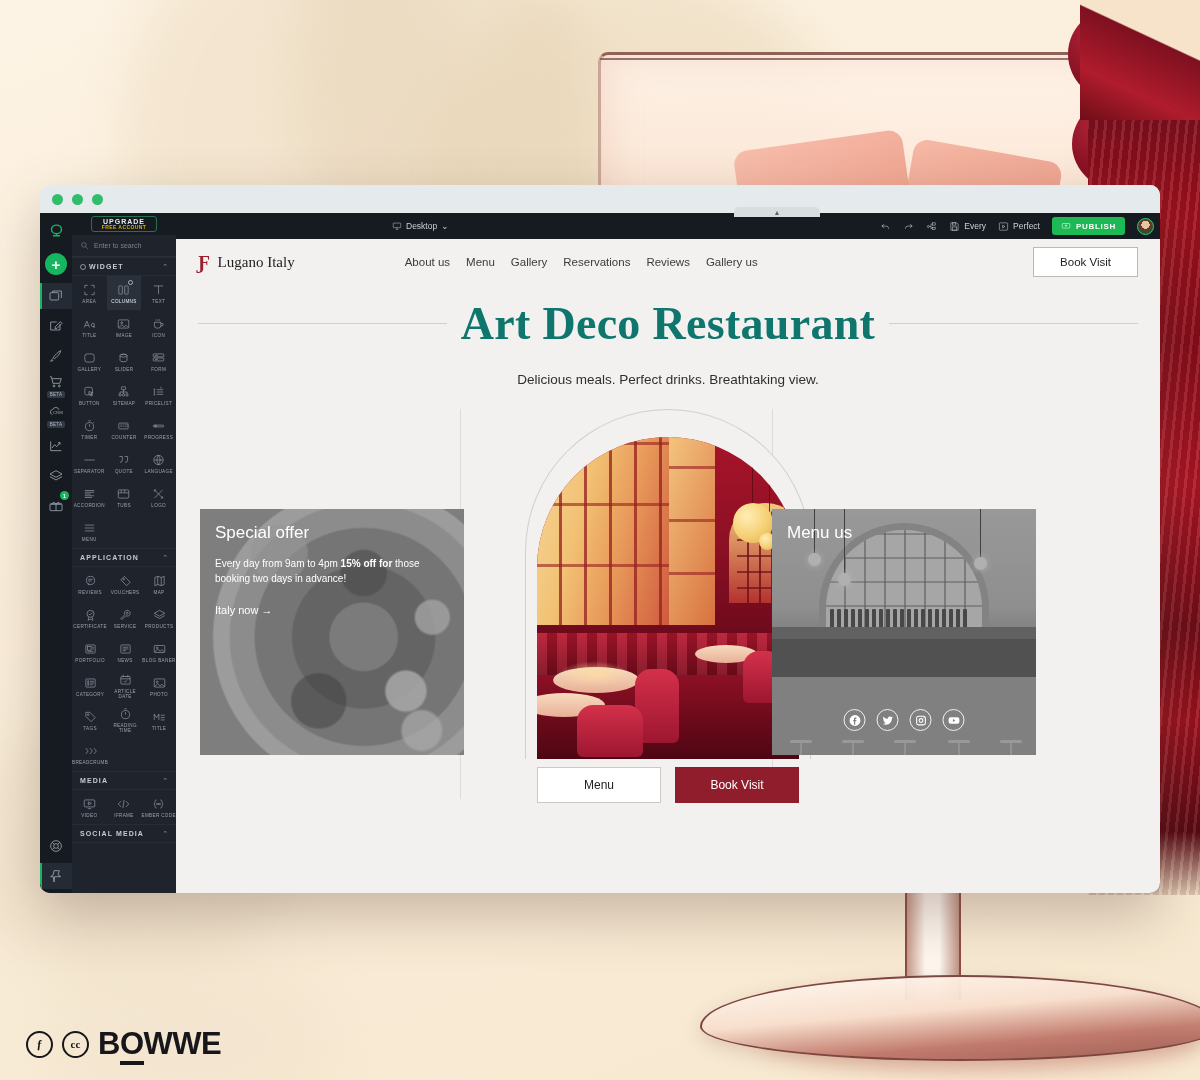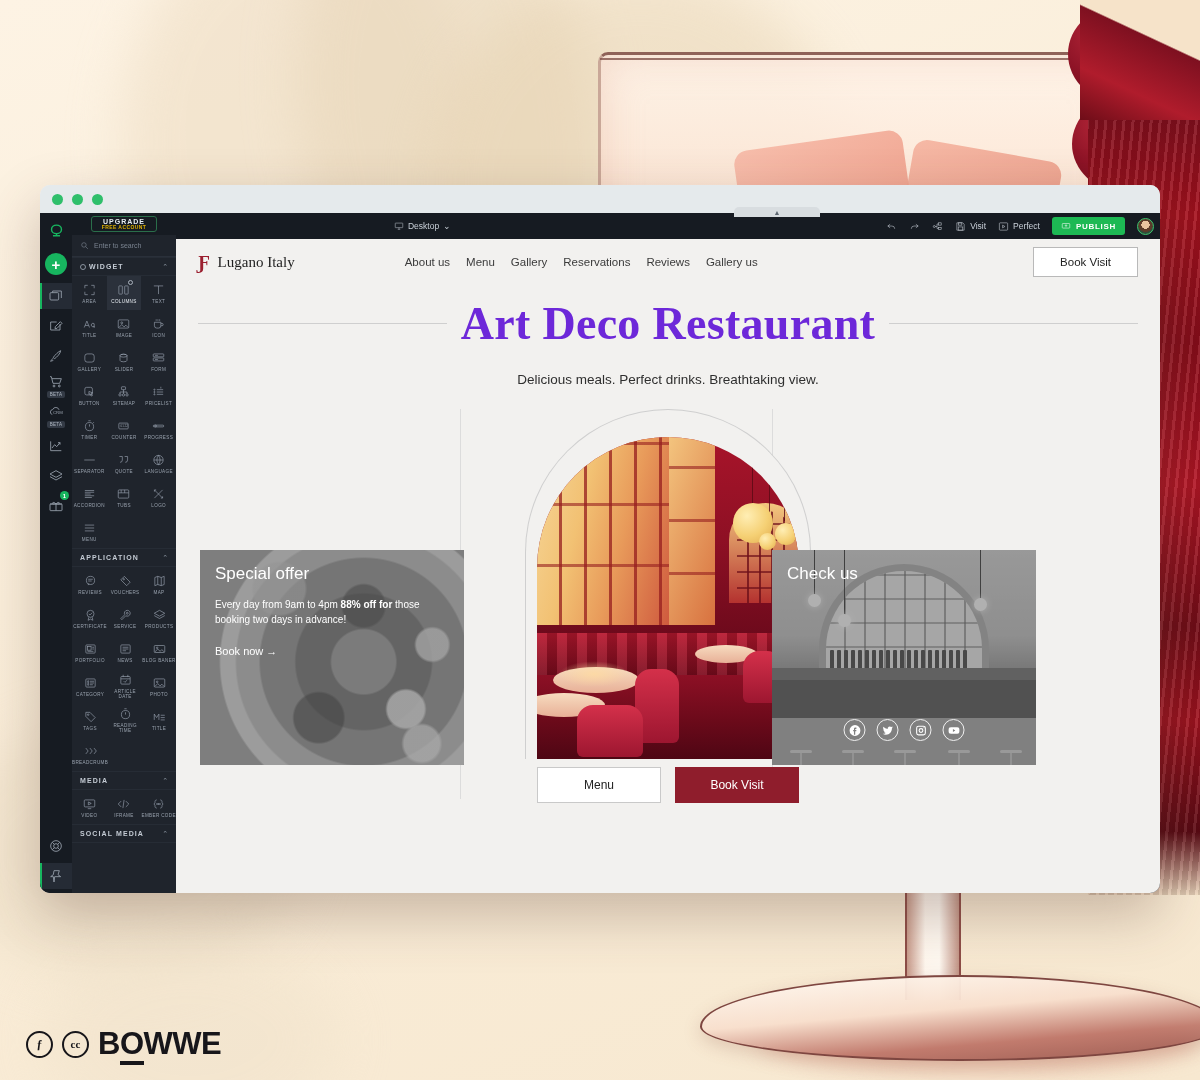--- a/index.html
+++ b/index.html
@@ -139,27 +139,27 @@
   .brand .mark { color:#9b1f2f; font-family:"Liberation Serif", serif; font-size:19px; font-weight:700; line-height:1;}
   .brand .name { font-family:"Liberation Serif", serif; font-size:15px; color:#1e1e1e; }
   .navlinks { display:flex; gap:16px; margin-left: 110px; }
   .navlinks a { font-size:11.5px; color:#3b3b3b; text-decoration:none; }
   .bookvisit-top { margin-left:auto; border:1px solid #b9b9b9; background:#fff; color:#222;
      font-size:11.5px; padding:8px 26px; }
 
   .hero { padding-top: 12px; }
   .hero-title-row { display:flex; align-items:center; gap:14px; padding: 0 22px; }
   .hr-line { flex:1; height:1px; background:#cfcfcf; }
-  .hero-title { font-family:"Liberation Serif", serif; color:#6d28d9; font-size:46px; font-weight:700;
+  .hero-title { font-family:"Liberation Serif", serif; color:#0f766e; font-size:46px; font-weight:700;
      letter-spacing:.3px; white-space:nowrap; }
   .hero-sub { text-align:center; font-size:13.5px; color:#2f2f2f; margin-top: 22px; }
 
   .stage { position:relative; margin-top: 22px; height: 390px; }
 
-  .card { position:absolute; width:264px; height:215px; overflow:hidden;margin-top:41px; }
+  .card { position:absolute; width:264px; height:246px; overflow:hidden; }
   .card-left { left:24px; top:100px; }
   .card-right { left:596px; top:100px; }
   .card-photo { position:absolute; inset:0; filter: grayscale(1); }
   .card-shade { position:absolute; inset:0; background: rgba(86,86,86,.45); }
   .card-body { position:relative; padding:14px 15px; color:#fff; }
   .card-title { font-size:17px; font-weight:400; }
   .card-text { font-size:10px; line-height:1.5; margin-top:13px; max-width:216px;}
   .card-text b { font-weight:700; }
   .card-link { font-size:11px; margin-top:18px; display:inline-block;}
   .socials { position:absolute; left:50%; transform:translateX(-50%); bottom:24px; display:flex; gap:11px;}
@@ -747,21 +747,21 @@
                 <rect x="14" y="14" width="6" height="5"></rect>
                 <path d="M7 12h4M11 12V6.5h3M11 12v4.5h3"></path>
               </svg>
           </span>
           <span class="tool">
             <svg viewBox="0 0 24 24">
                 <path d="M4 4h13l3 3v13H4z"></path>
                 <rect x="8" y="4" width="7" height="5"></rect>
                 <rect x="7" y="13" width="10" height="7"></rect>
               </svg>
-            <span>Visit</span>
+            <span>Every</span>
           </span>
           <span class="tool">
             <svg viewBox="0 0 24 24">
                 <rect x="3" y="4" width="18" height="16" rx="1.5"></rect>
                 <path d="M10 9l5 3-5 3z"></path>
               </svg>
             <span>Perfect</span>
           </span>
           <span class="publish">
             <svg viewBox="0 0 24 24">
@@ -806,23 +806,23 @@
 
           <div class="guide" style="left:284px; top:0; height:390px;"></div>
           <div class="guide" style="left:596px; top:0; height:390px;"></div>
 
           <div class="card card-left">
             <div class="card-photo salad"></div>
             <div class="card-shade"></div>
             <div class="card-body">
               <div class="card-title">Special offer</div>
               <div class="card-text">
-                <span>Every day from 9am to 4pm </span><b>88% off for</b><span> those booking two days in advance!</span>
+                <span>Every day from 9am to 4pm </span><b>15% off for</b><span> those booking two days in advance!</span>
               </div>
-              <div class="card-link">Book now  →</div>
+              <div class="card-link">Italy now  →</div>
             </div>
           </div>
 
           <div class="arch-frame"></div>
           <div class="arch-photo">
             <div class="ap-win"></div>
             <div class="ap-win2"></div>
             <div class="ap-archwin"></div>
             <div class="ap-cord" style="left:215px; height:70px;"></div>
             <div class="ap-cord" style="left:247px; height:84px;"></div>
@@ -876,21 +876,21 @@
               <div class="bar-back"></div>
               <div class="bar-floor"></div>
               <div class="stool" style="left:18px;"></div>
               <div class="stool" style="left:70px;"></div>
               <div class="stool" style="left:122px;"></div>
               <div class="stool" style="left:176px;"></div>
               <div class="stool" style="left:228px;"></div>
             </div>
             <div class="card-shade"></div>
             <div class="card-body">
-              <div class="card-title">Check us</div>
+              <div class="card-title">Menu us</div>
             </div>
             <div class="socials">
               <span class="soc">
                 <svg viewBox="0 0 24 24">
                     <path d="M12 2a10 10 0 1 0 0 20 10 10 0 0 0 0-20zm2.6 7h-1.6c-.4 0-.6.2-.6.6V11h2.2l-.3 2.2h-1.9V20h-2.3v-6.8H8.6V11h1.5V9.2c0-1.7 1-2.7 2.6-2.7h1.9V9z"></path>
                   </svg>
               </span>
               <span class="soc">
                 <svg viewBox="0 0 24 24">
                     <path d="M21 6.2c-.7.3-1.4.5-2.2.6.8-.5 1.4-1.2 1.7-2.1-.8.4-1.6.8-2.5 1a3.9 3.9 0 0 0-6.6 3.5A11 11 0 0 1 3.4 5.1a3.9 3.9 0 0 0 1.2 5.2c-.6 0-1.2-.2-1.7-.5a3.9 3.9 0 0 0 3.1 3.8c-.5.2-1.1.2-1.7.1a3.9 3.9 0 0 0 3.6 2.7 7.8 7.8 0 0 1-5.8 1.6 11 11 0 0 0 6 1.8c7.2 0 11.1-6 11.1-11.1v-.5c.8-.6 1.4-1.3 1.8-2z"></path>

